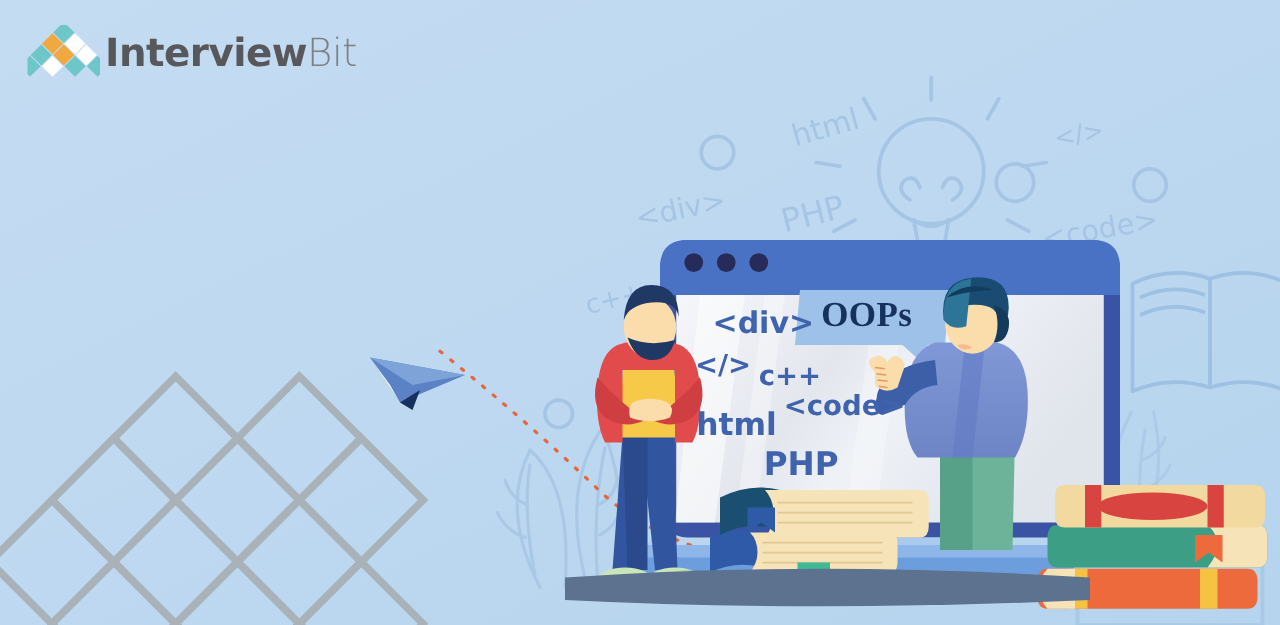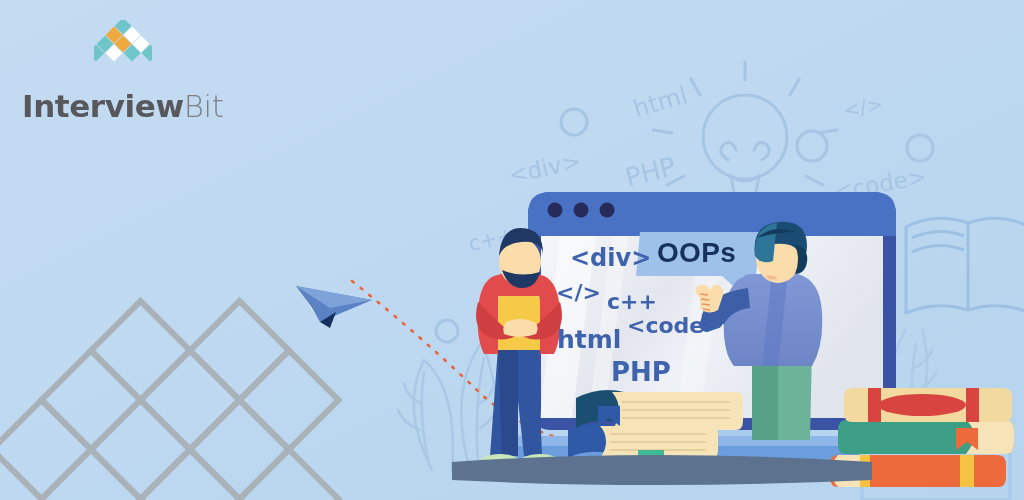--- a/index.html
+++ b/index.html
@@ -13,23 +13,22 @@
     width: 1024px; height: 500px;
     background: #bcd8f0;
     overflow: hidden;
   }
   .layer { position: absolute; top: 0; left: 0; width: 1024px; height: 500px; }
   .layer svg { display: block; }
 
   
   #logo {
     position: absolute; left: 22px; top: 20px;
-    display: flex; align-items: center; gap: 22px;
+    display: flex; align-items: center; gap: 4px;
     z-index: 40;
-    flex-direction: column;
   }
   #logo-mark { width: 58px; height: 46px; }
   #logo-word {
     font-size: 31px;
     letter-spacing: -0.4px;
     color: #5b5b5f;
     white-space: nowrap;
     font-family: "DejaVu Sans", sans-serif;
   }
   #logo-word .bit { color: #7f8084; font-weight: 300; }
@@ -64,21 +63,21 @@
     color: #3f63ad;
     font-family: "DejaVu Sans", sans-serif;
     font-weight: 600;
     white-space: nowrap;
     z-index: 26;
   }
   #oops-label {
     position: absolute;
     left: 657px; top: 237px;
     color: #17315e;
-    font-family: Liberation Sans, sans-serif;
+    font-family: Liberation Serif, serif;
     font-weight: bold;
     font-size: 28px;
     letter-spacing: 0.3px;
     z-index: 27;
   }
 </style>
 </head>
 <body>
 
 <div id="banner">

